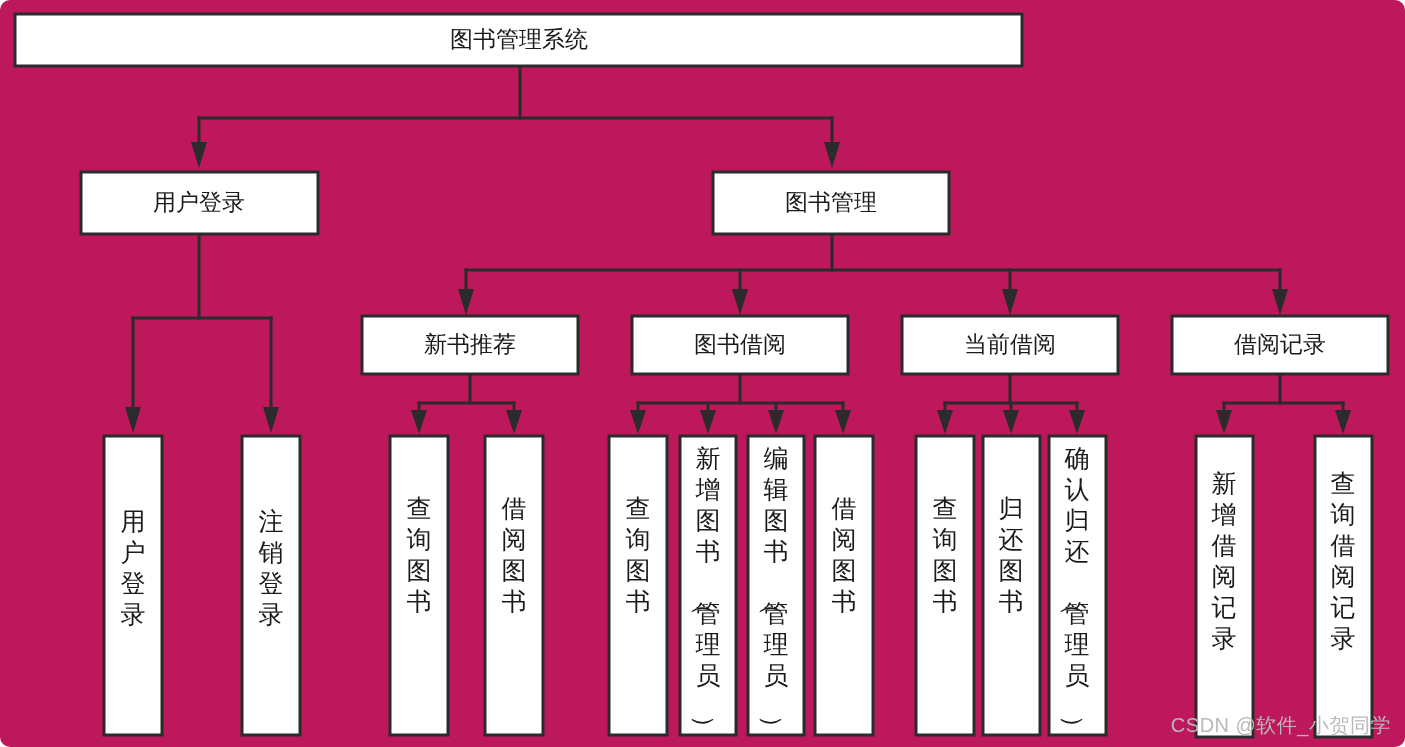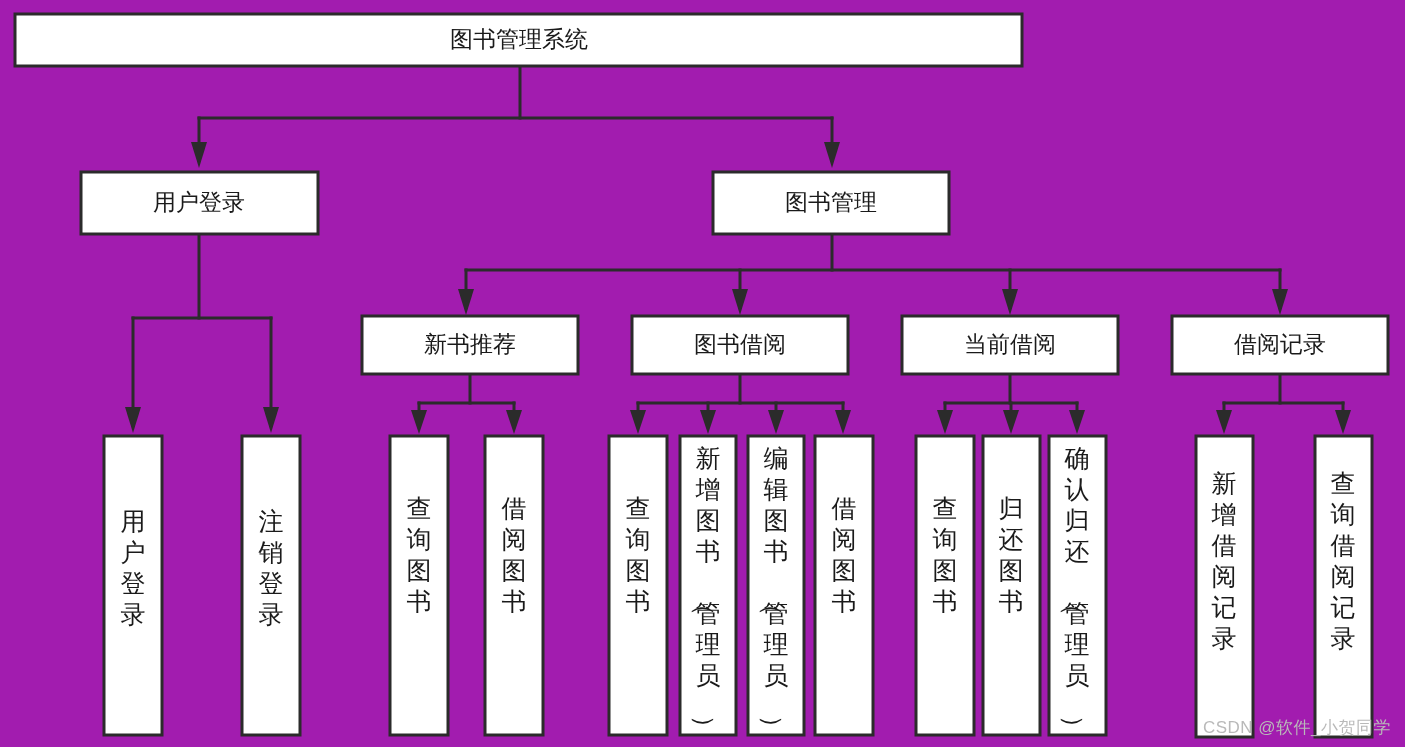--- a/index.html
+++ b/index.html
@@ -10,21 +10,22 @@
   body {
     width: 1405px;
     height: 747px;
     overflow: hidden;
     font-family: "Liberation Sans", "DejaVu Sans", sans-serif;
   }
   #diagram-root {
     position: relative;
     width: 1405px;
     height: 747px;
-    background: #a21caf;
+    background: #be185d;
+    border-radius: 10px;
   }
   svg#flow {
     position: absolute;
     left: 0;
     top: 0;
     width: 1405px;
     height: 747px;
     display: block;
   }
   .node-box {
@@ -54,21 +55,21 @@
     fill: #1a1a1a;
     font-size: 25px;
     text-anchor: middle;
     white-space: pre;
   }
   .watermark {
     position: absolute;
     right: 14px;
     bottom: 8px;
     font-family: "Liberation Sans", "DejaVu Sans", sans-serif;
-    font-size: 17px;
+    font-size: 20px;
     color: #b9b9b9;
     letter-spacing: 0.5px;
     white-space: nowrap;
     pointer-events: none;
   }
 </style>
 </head>
 <body>
 
 <div id="diagram-root">

